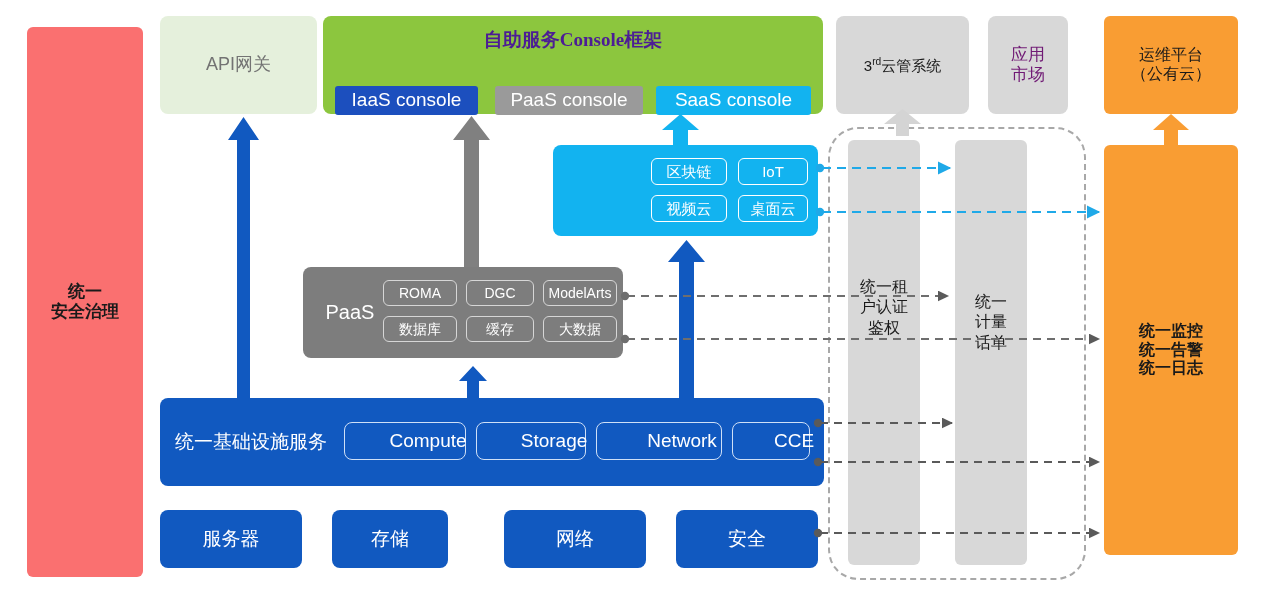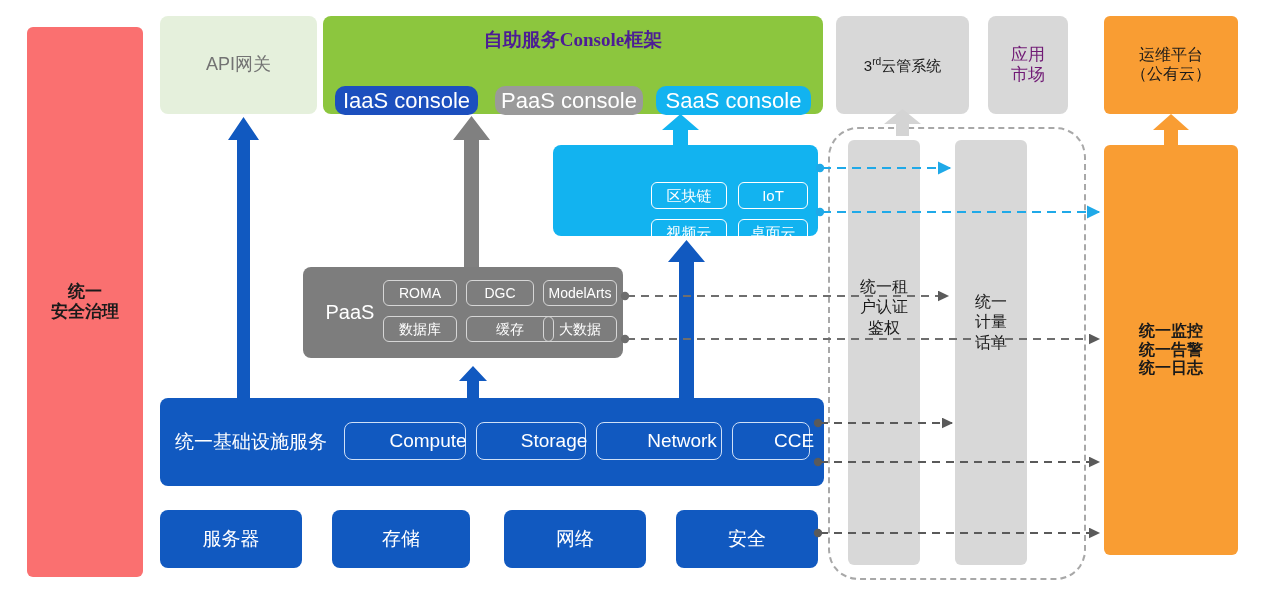--- a/index.html
+++ b/index.html
@@ -37,21 +37,21 @@
     display:block;
   }
   #console-title{
     position:absolute; left:0; top:0; width:100%; height:48px;
     display:flex;align-items:center;justify-content:center;
     color:#4c1d95; font-size:19px; font-weight:600;font-family:Liberation Serif, serif;
   }
   .console-chip{
     position:absolute; top:70px; height:29px;
     display:flex;align-items:center;justify-content:center;
-    color:#ffffff; font-size:22px; border-radius:10px;
+    color:#ffffff; font-size:19px; border-radius:3px;
     box-sizing:border-box;
   }
   #chip-iaas{ left:12px; width:143px; background:#1C4FBE; }
   #chip-paas{ left:172px; width:148px; background:#9A9A9A; }
   #chip-saas{ left:333px; width:155px; background:#12B3F0; }
 
   
   #third-cloud{
     left:836px; top:16px; width:133px; height:98px;
     background:#D8D8D8; border-radius:8px;
@@ -83,21 +83,20 @@
   #saas-label{
     position:absolute; left:10px; top:0; width:90px; height:91px;
     display:flex;align-items:center;justify-content:center;
     color:#ffffff; font-size:20px;
   }
   .saas-chip{
     position:absolute; height:27px; border:1.6px solid #ffffff;
     border-radius:6px; color:#ffffff; font-size:15px;
     display:flex;align-items:center;justify-content:center;
     box-sizing:border-box;
-    margin-top:24px;
   }
   #sc-0{ left:98px; top:13px; width:76px; }
   #sc-1{ left:185px; top:13px; width:70px; }
   #sc-2{ left:98px; top:50px; width:76px; }
   #sc-3{ left:185px; top:50px; width:70px; }
 
   
   #paas-box{
     left:303px; top:267px; width:320px; height:91px;
     background:#7D7D7D; border-radius:8px; display:block;
@@ -110,21 +109,21 @@
   .paas-chip{
     position:absolute; height:26px; border:1.5px solid #d6d6d6;
     border-radius:6px; color:#ffffff; font-size:14px;
     display:flex;align-items:center;justify-content:center;
     box-sizing:border-box;
   }
   #pc-0{ left:80px; top:13px; width:74px; }
   #pc-1{ left:163px; top:13px; width:68px; }
   #pc-2{ left:240px; top:13px; width:74px; }
   #pc-3{ left:80px; top:49px; width:74px; }
-  #pc-4{ left:163px; top:49px; width:88px; }
+  #pc-4{ left:163px; top:49px; width:68px; }
   #pc-5{ left:240px; top:49px; width:74px; }
 
   
   #infra-bar{
     left:160px; top:398px; width:664px; height:88px;
     background:#1159C0; border-radius:8px; display:block;
   }
   #infra-label{
     position:absolute; left:15px; top:0; height:88px;
     display:flex;align-items:center;
@@ -145,21 +144,21 @@
 
   
   .res-box{
     position:absolute; top:510px; height:58px;
     background:#1159C0; border-radius:8px;
     color:#ffffff; font-size:19px;
     display:flex;align-items:center;justify-content:center;
     box-sizing:border-box;
   }
   #res-0{ left:160px; width:142px; }
-  #res-1{ left:332px; width:138px; }
+  #res-1{ left:332px; width:116px; }
   #res-2{ left:504px; width:142px; }
   #res-3{ left:676px; width:142px; }
 
   
   .svc-col{
     position:absolute; top:140px; width:72px; height:425px;
     background:#D8D8D8; border-radius:6px;
     color:#1a1a1a; font-size:16px; line-height:1.28;
     display:flex; align-items:flex-start; justify-content:center;
     padding-top:137px; box-sizing:border-box; text-align:center;

